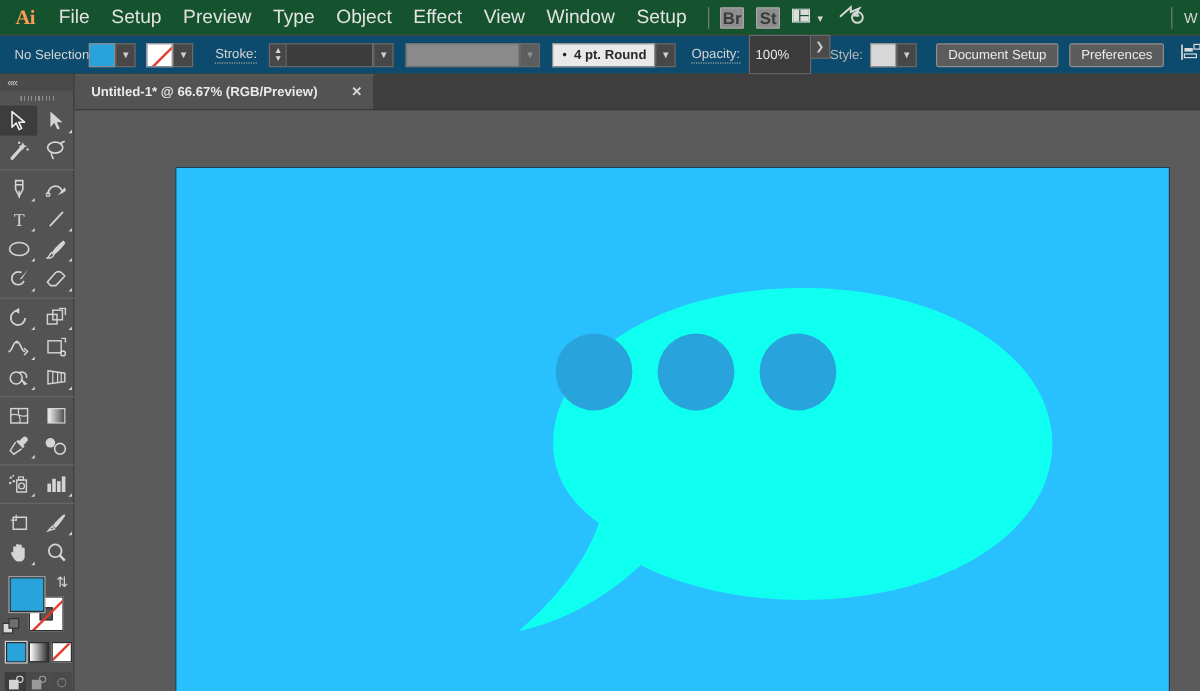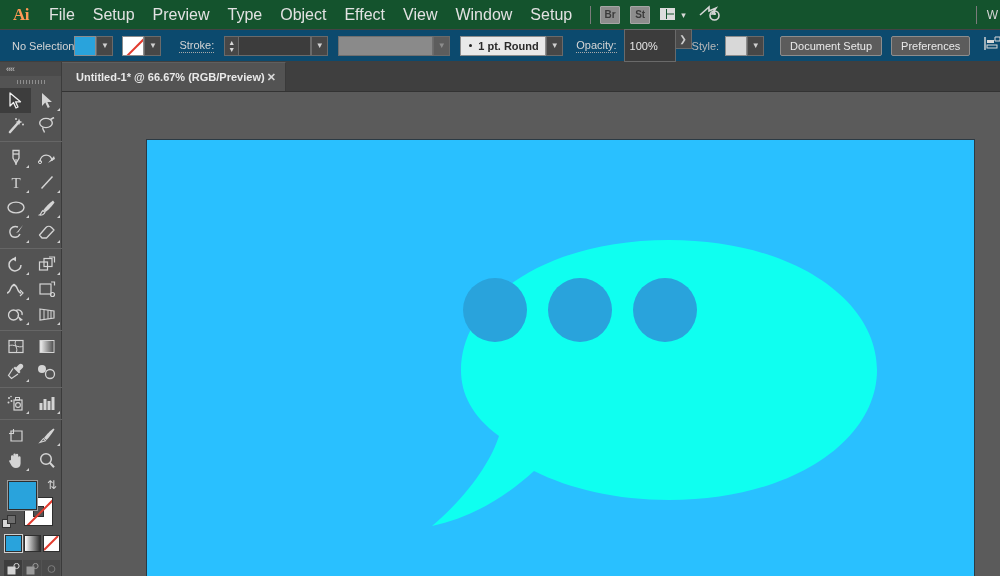--- a/index.html
+++ b/index.html
@@ -25,21 +25,21 @@
   }
   .menu-item {
     color: #e2e2e2; font-size: 16px; padding: 5px 9px;
     cursor: default; white-space: nowrap;
   }
   .mb-sep {
     width: 1px; height: 18px; background: #7b7b7b; margin: 0 9px;
   }
   .mini-btn {
     width: 20px; height: 18px; background: #8d8d8d; border: 1px solid #a6a6a6;
-    color: #3b3b3b; font-size: 10px; font-weight: bold;
+    color: #3b3b3b; font-size: 14px; font-weight: bold;
     display: flex; align-items: center; justify-content: center;
     margin-right: 10px; border-radius: 1px;
   }
   .arr-btn { display: flex; align-items: center; gap: 6px; margin-right: 12px; }
   .chev { color: #d8d8d8; font-size: 9px; }
   #workspace-label {
     position: absolute; right: 0; top: 0; height: 30px;
     display: flex; align-items: center; color: #d7d7d7; font-size: 12px;
     padding-right: 2px;
   }
@@ -116,21 +116,21 @@
   }
 
   
   #tabbar {
     position: absolute; left: 62px; top: 62px; width: 938px; height: 30px;
     background: #3f3f3f; display: flex; align-items: flex-end;
     border-bottom: 1px solid #333;
   }
   .doc-tab {
     height: 29px; background: #535353; display: flex; align-items: center;
-    padding: 0 9px 0 14px; gap: 2px; border-right: 1px solid #3a3a3a;
+    padding: 0 9px 0 14px; gap: 28px; border-right: 1px solid #3a3a3a;
     border-top: 1px solid #5f5f5f;
   }
   .doc-tab-title { color: #e9e9e9; font-size: 11px; font-weight: bold; white-space: nowrap; }
   .doc-tab-close { color: #d8d8d8; font-size: 11px; font-weight: bold; line-height: 1; }
 
   
   #toolbar {
     position: absolute; left: 0; top: 62px; width: 62px; height: 514px;
     background: #535353; border-right: 1px solid #3b3b3b;
   }
@@ -274,21 +274,21 @@
     </div>
 
     <div style="display:flex;margin-left:10px">
       <div class="profile-field"></div>
       <div class="profile-drop">▼</div>
     </div>
 
     <div style="display:flex;margin-left:10px">
       <div class="brush-field">
         <span class="brush-dot"></span>
-        <span>1 pt. Round</span>
+        <span>4 pt. Round</span>
       </div>
       <div class="mini-drop">▼</div>
     </div>
 
     <div class="cb-label dotted" style="margin-left:13px">Opacity:</div>
     <div style="display:flex;margin-left:7px">
       <div class="opacity-field">100%</div>
       <div class="opacity-arrow">❯</div>
     </div>
 

